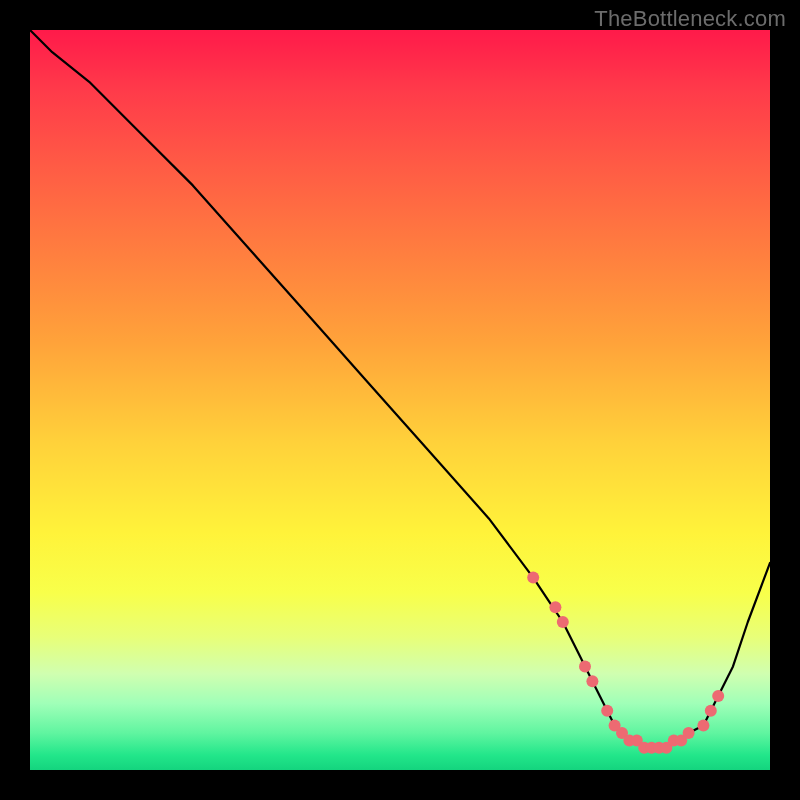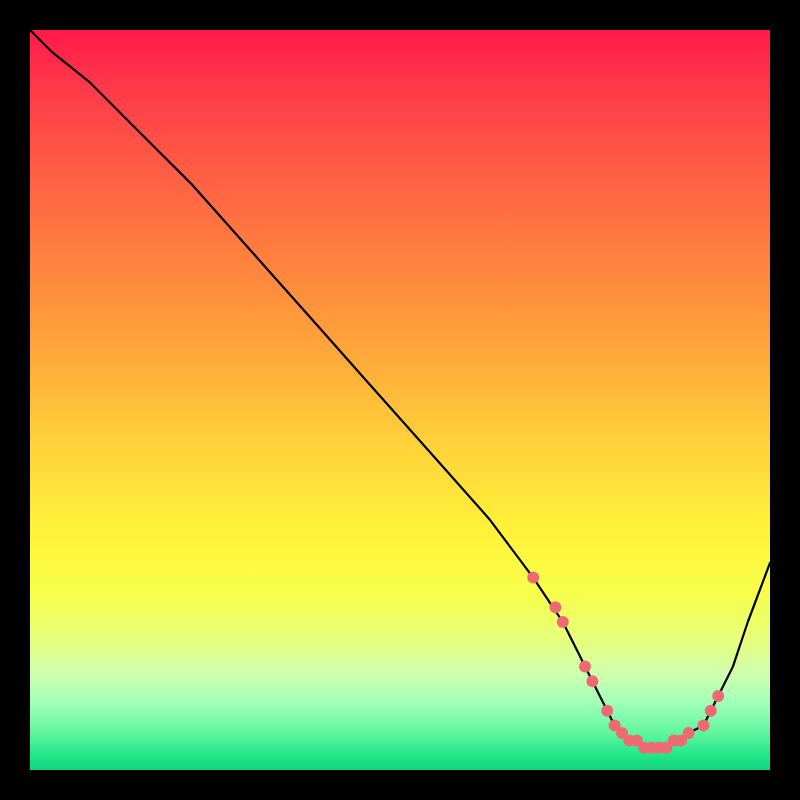--- a/index.html
+++ b/index.html
@@ -67,20 +67,21 @@
   }
   .marker {
     fill: #ed6a72;
     stroke: none;
   }
 </style>
 </head>
 <body>
 
 <div class="frame">
+  <div class="attribution">TheBottleneck.com</div>
 
   <div class="plot-area">
     <svg class="curve" viewBox="0 0 740 740">
       <path id="chart-line" class="line" d="M0.0 0.0 L22.2 22.2 L59.2 51.8 L103.6 96.2 L162.8 155.4 L222.0 222.0 L281.2 288.6 L340.4 355.2 L399.6 421.8 L458.8 488.4 L503.2 547.6 L518.0 569.8 L532.8 592.0 L547.6 621.6 L562.4 651.2 L577.2 680.8 L584.6 695.6 L592.0 703.0 L599.4 710.4 L606.8 710.4 L614.2 717.8 L621.6 717.8 L629.0 717.8 L636.4 717.8 L643.8 710.4 L651.2 710.4 L658.6 703.0 L673.4 695.6 L680.8 680.8 L688.2 666.0 L703.0 636.4 L717.8 592.0 L740.0 532.8"></path>
       <g id="chart-markers">
           <circle cx="503.2" cy="547.6" r="6" class="marker"></circle>
           <circle cx="525.4" cy="577.2" r="6" class="marker"></circle>
           <circle cx="532.8" cy="592.0" r="6" class="marker"></circle>
           <circle cx="555.0" cy="636.4" r="6" class="marker"></circle>
           <circle cx="562.4" cy="651.2" r="6" class="marker"></circle>

